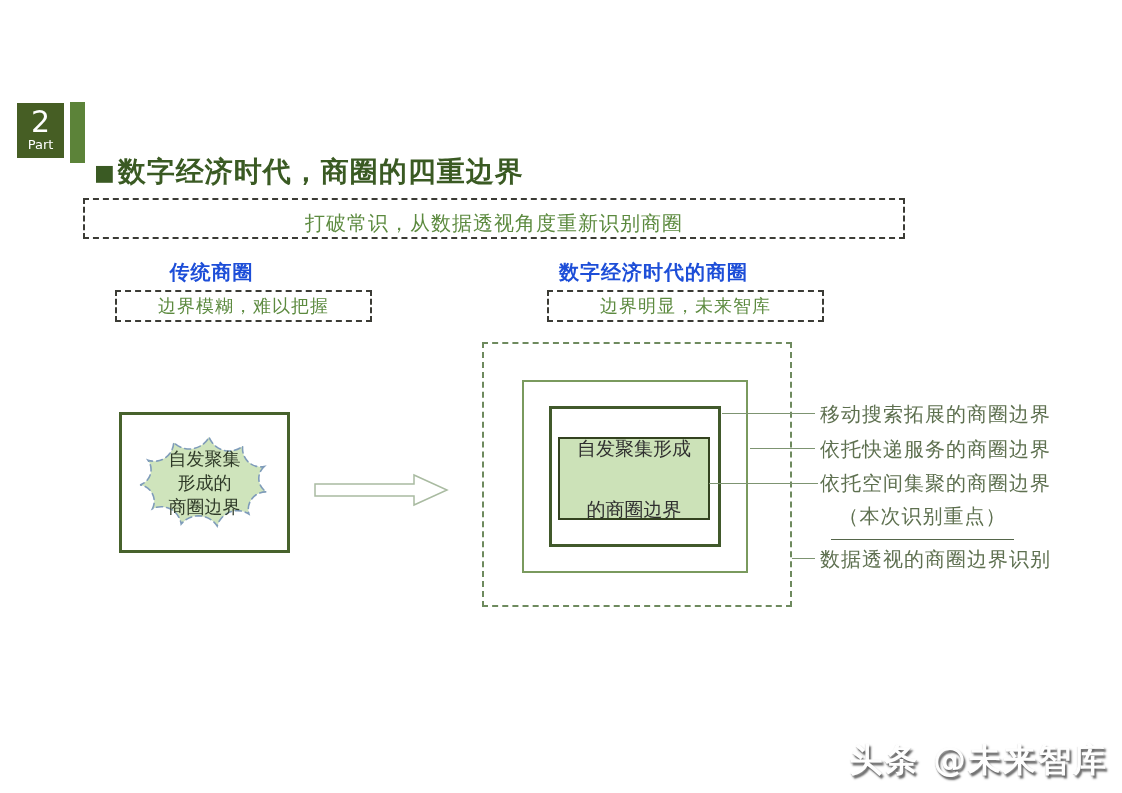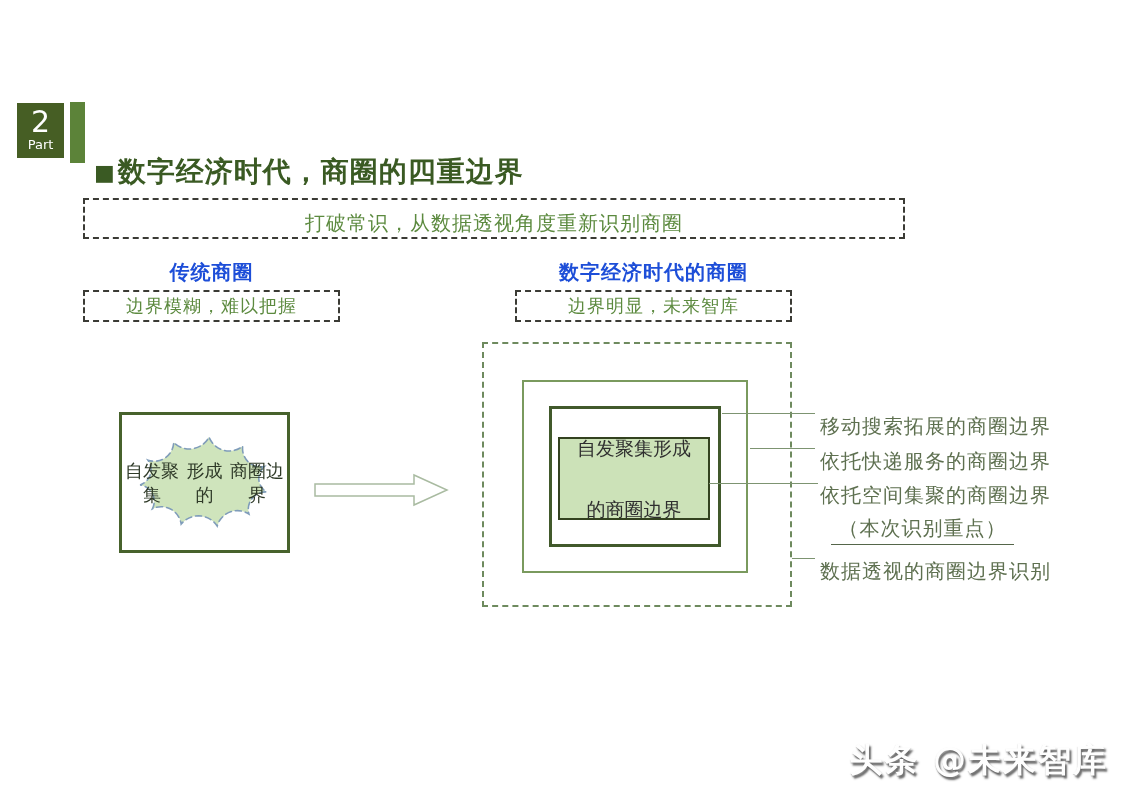--- a/index.html
+++ b/index.html
@@ -43,33 +43,33 @@
   .col-title{
     position:absolute;top:259px;margin:0;text-align:center;
     font-size:20px;font-weight:700;color:#1d4ed8;letter-spacing:1px;
   }
   .col-title.left{left:83px;width:257px;}
   .col-title.right{left:515px;width:277px;}
   .col-tag{
     position:absolute;top:290px;height:28px;
     border:2px dashed #3b3b35;
     display:flex;align-items:center;justify-content:center;
-    font-size:18px;color:#5c8a3f;letter-spacing:1px;
+    font-size:18px;color:#5c8a3f;letter-spacing:1px;margin-left:32px;
   }
   .col-tag.left{left:83px;width:253px;}
   .col-tag.right{left:515px;width:273px;}
   
   .trad-box{
     position:absolute;left:119px;top:412px;width:165px;height:135px;
     border:3px solid #47622c;background:#fff;
   }
   .trad-box svg{position:absolute;left:1px;top:6px;}
   .cloud-text{
     position:absolute;left:0;top:0;width:100%;height:100%;
-    display:flex;flex-direction:row;align-items:center;justify-content:center;
+    display:flex;flex-direction:column;align-items:center;justify-content:center;
     font-size:18px;line-height:24px;color:#2f3a28;text-align:center;
   }
   
   .arrow-svg{position:absolute;left:314px;top:473px;}
   
   .outer-dashed{
     position:absolute;left:482px;top:342px;width:306px;height:261px;
     border:2px dashed #6e8a5e;
   }
   .mid-box{
@@ -88,28 +88,28 @@
   }
   
   .conn{position:absolute;height:0;border-top:1px solid #7d9471;}
   .conn.c1{left:722px;top:413px;width:93px;}
   .conn.c2{left:750px;top:448px;width:65px;}
   .conn.c3{left:709px;top:483px;width:109px;}
   .conn.c4{left:792px;top:558px;width:23px;}
   
   .blabel{
     position:absolute;left:820px;
-    font-size:20px;line-height:26px;color:#5e7050;letter-spacing:1px;white-space:nowrap;margin-top:12px;
+    font-size:20px;line-height:26px;color:#5e7050;letter-spacing:1px;white-space:nowrap;
   }
   .blabel.l1{top:401px;}
   .blabel.l2{top:436px;}
   .blabel.l3{top:470px;}
   .blabel.l4{
     top:503px;left:831px;width:183px;text-align:center;
-    border-bottom:1px solid #55664a;padding-bottom:3px;
+    border-bottom:1px solid #55664a;padding-bottom:10px;
   }
   .blabel.l5{top:546px;}
   
   .watermark{
     position:absolute;right:14px;top:738px;
     font-size:33px;font-weight:700;letter-spacing:2px;
     color:#fefefe;
     text-shadow:2px 3px 2px rgba(80,80,80,0.85), 0 1px 1px rgba(120,120,120,0.5);
     white-space:nowrap;
   }

